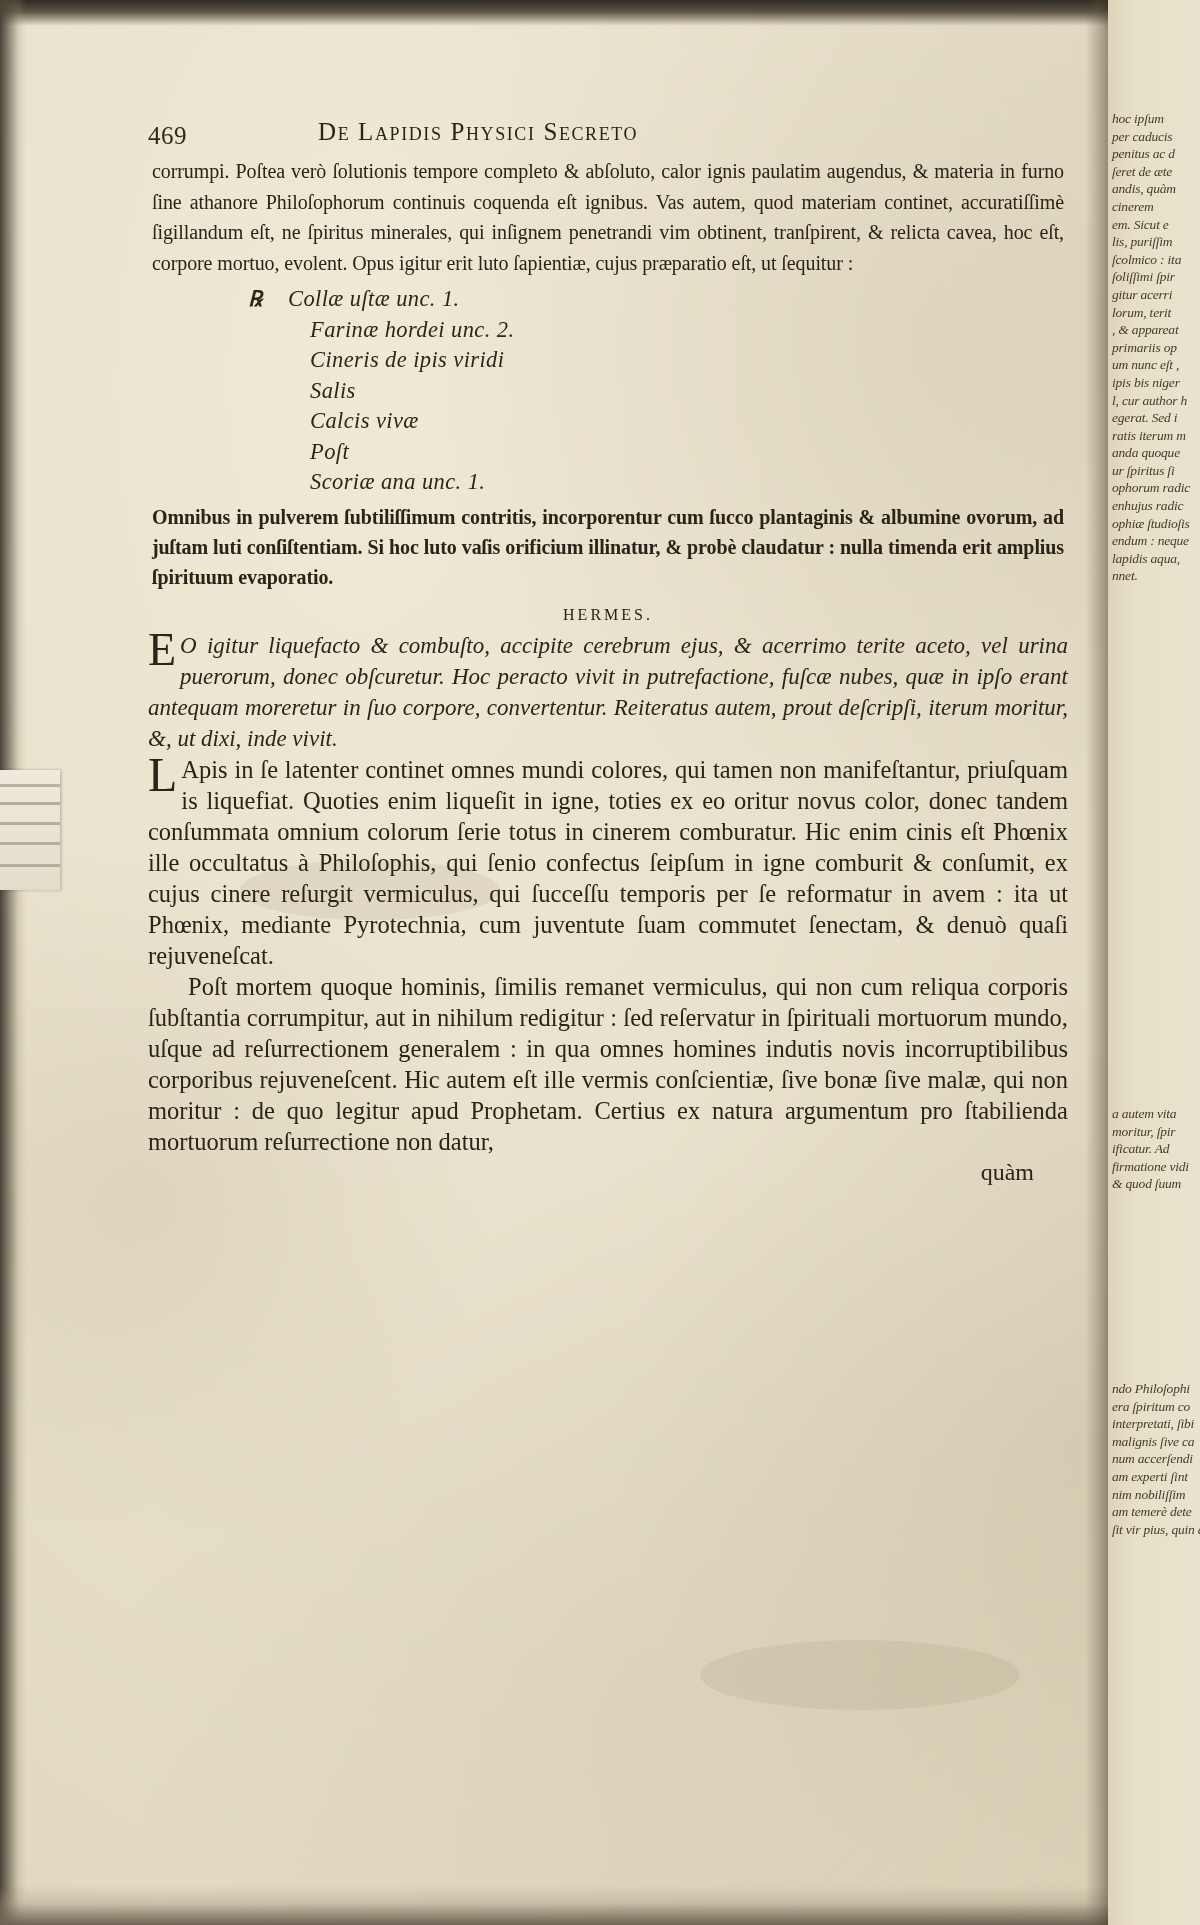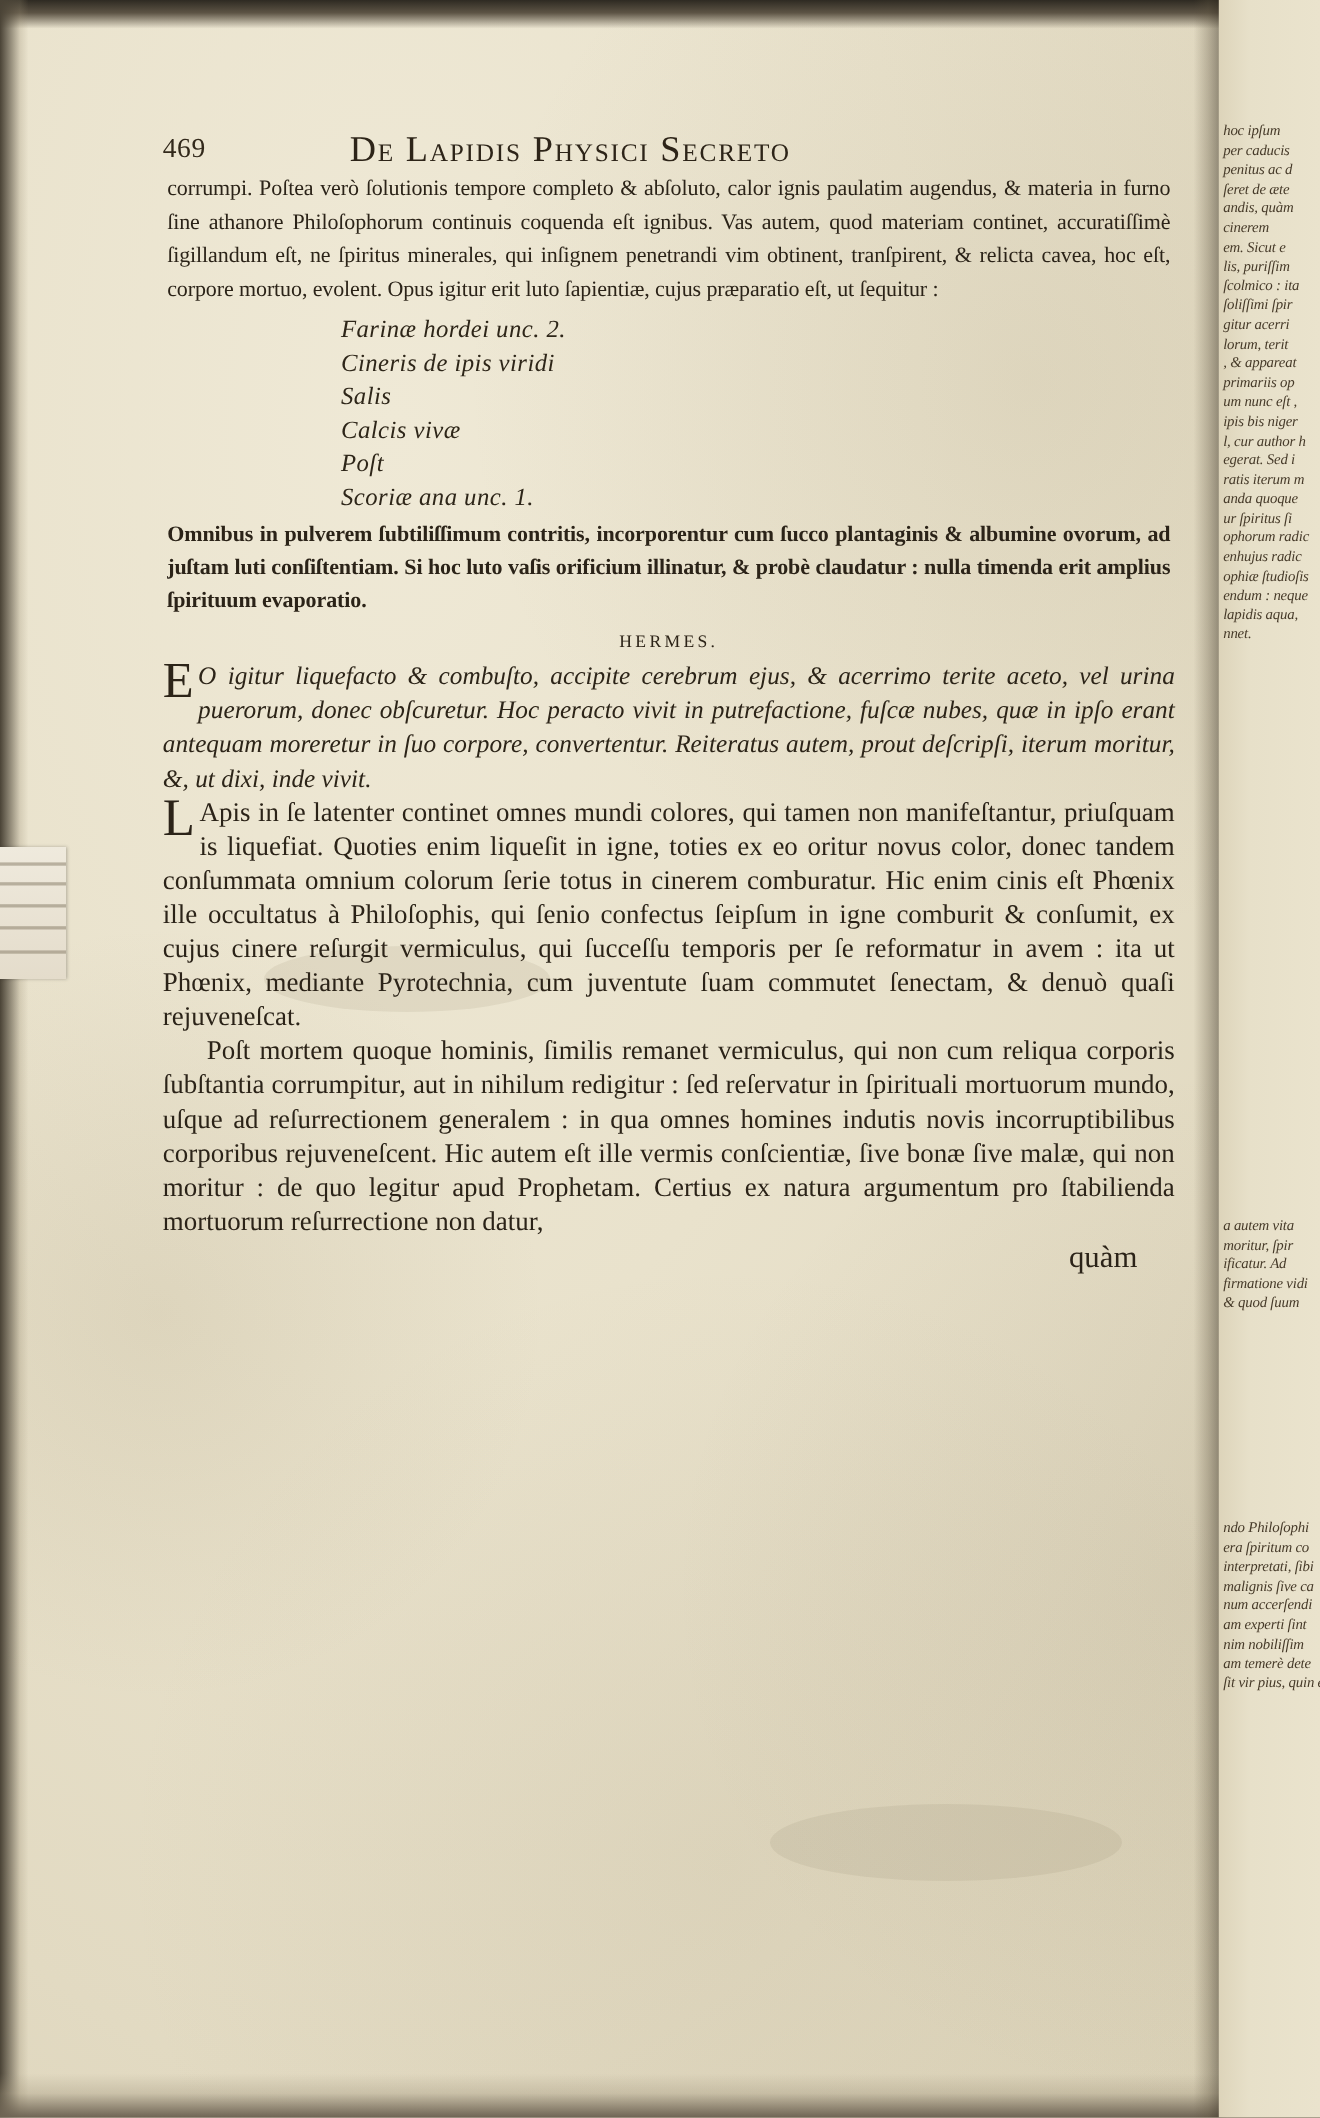--- a/index.html
+++ b/index.html
@@ -116,21 +116,21 @@
   .folio {
     position: absolute;
     left: 0; top: 4px;
     font-size: 25px;
     letter-spacing: 0.5px;
     color: #32291b;
   }
   .head-title {
     position: absolute;
     left: 170px; top: 0;
-    font-size: 33px;
+    font-size: 25px;
     font-variant: small-caps;
     letter-spacing: 1.6px;
     color: #2d2418;
   }
 
   p.body {
     margin: 4px;
     font-size: 20px;
     line-height: 30.5px;
     text-align: justify;
@@ -194,21 +194,21 @@
     float: left;
     font-size: 48px;
     line-height: 38px;
     padding-right: 4px;
     margin-top: 2px;
   }
   .indent { text-indent: 40px; }
 
   .catchword {
     text-align: right;
-    font-size: 28px;
+    font-size: 24px;
     margin-top: 2px;
     padding-right: 34px;
     color: #2b2318;
   }
 
   
   .smudge {
     position: absolute;
     border-radius: 50%;
     background: rgba(120,104,74,0.10);
@@ -284,20 +284,21 @@
   <div class="page-body">
 
     <div class="running-head">
       <div class="folio">469</div>
       <div class="head-title">De Lapidis Physici Secreto</div>
     </div>
 
     <p class="body">corrumpi. Poſtea verò ſolutionis tempore completo &amp; abſoluto, calor ignis paulatim augendus, &amp; materia in furno ſine athanore Philoſophorum continuis coquenda eſt ignibus. Vas autem, quod materiam continet, accuratiſſimè ſigillandum eſt, ne ſpiritus minerales, qui inſignem penetrandi vim obtinent, tranſpirent, &amp; relicta cavea, hoc eſt, corpore mortuo, evolent. Opus igitur erit luto ſapientiæ, cujus præparatio eſt, ut ſequitur :</p>
 
     <div class="recipe">
+      <div><span class="rx">℞</span><span>Collæ uſtæ unc. 1.</span></div>
       <div><span style="display:inline-block;width:14px;"></span><span>Farinæ hordei unc. 2.</span></div>
       <div><span style="display:inline-block;width:14px;"></span><span>Cineris de ipis viridi</span></div>
       <div><span style="display:inline-block;width:14px;"></span><span>Salis</span></div>
       <div><span style="display:inline-block;width:14px;"></span><span>Calcis vivæ</span></div>
       <div><span style="display:inline-block;width:14px;"></span><span>Poſt</span></div>
       <div><span style="display:inline-block;width:14px;"></span><span>Scoriæ ana unc. 1.</span></div>
     </div>
 
     <p class="body tight">Omnibus in pulverem ſubtiliſſimum contritis, incorporentur cum ſucco plantaginis &amp; albumine ovorum, ad juſtam luti conſiſtentiam. Si hoc luto vaſis orificium illinatur, &amp; probè claudatur : nulla timenda erit amplius ſpirituum evaporatio.</p>
 

